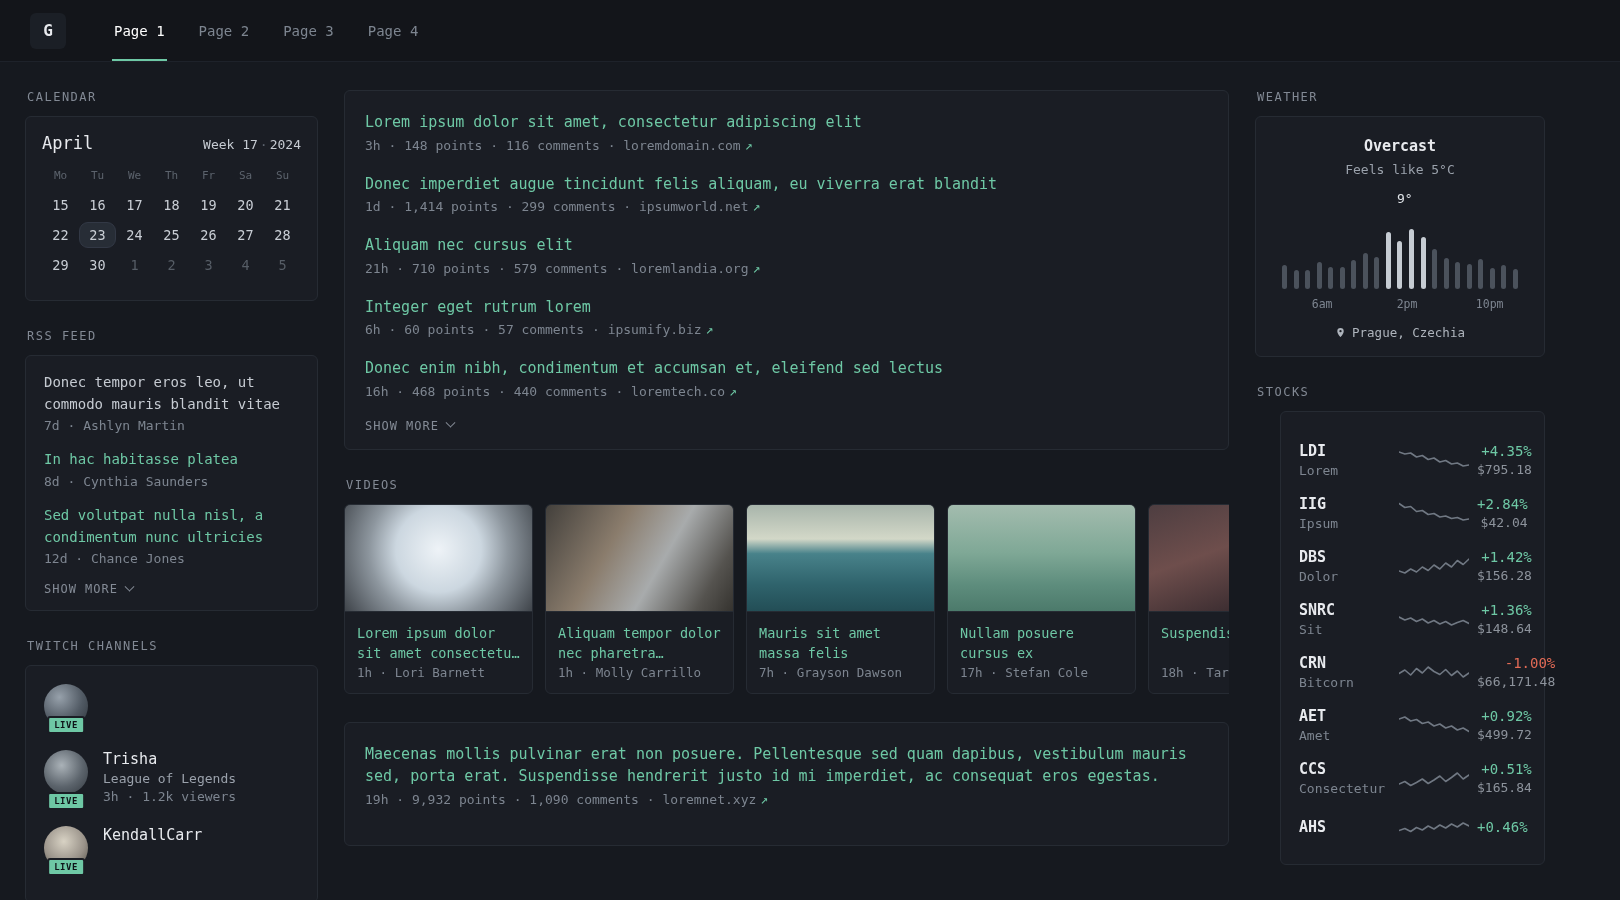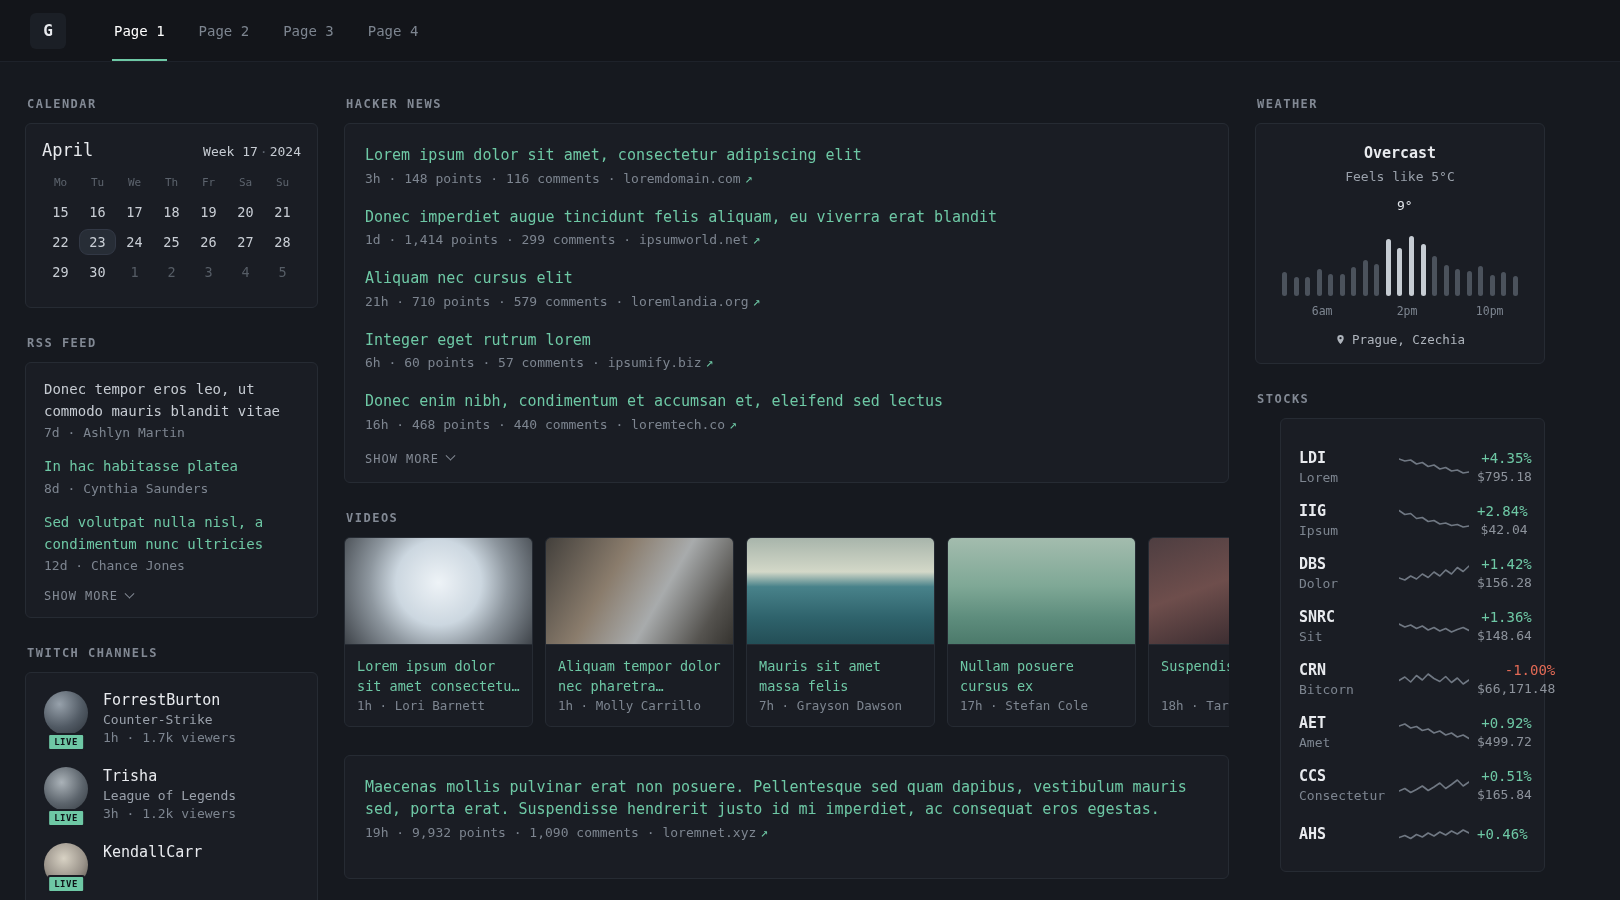--- a/index.html
+++ b/index.html
@@ -48,22 +48,22 @@
   .tab.active{color:#ffffff;border-bottom-color:var(--accent);}
   
   .grid{
     display:grid;
     grid-template-columns:293px minmax(0,1fr) 290px;
     gap:26px;
     padding:28px 75px 0 25px;
   }
   .widget{margin-bottom:28px;}
   .widget-title{
-    font-size:12px;font-weight:bold;letter-spacing:1.5px;
-    color:#828994;margin:7px 0 12px 2px;
+    font-size:12px;font-weight:normal;letter-spacing:1.5px;
+    color:#828994;margin:0 0 12px 2px;
   }
   .card{
     background:var(--card-bg);
     border:1px solid var(--card-border);
     border-radius:6px;
   }
   
   .cal-card{padding:16px 16px 18px;}
   .cal-head{display:flex;justify-content:space-between;align-items:baseline;margin-bottom:16px;}
   .cal-month{font-size:17px;color:var(--text-bright);}
@@ -278,25 +278,20 @@
 
       <div class="widget">
         <h2 class="widget-title">TWITCH CHANNELS</h2>
         <div class="card twitch-card">
 
             <div class="channel">
               <div class="avatar-wrap">
                 <div class="avatar" style="background: radial-gradient(circle at 35% 30%, rgb(151, 161, 171), rgb(81, 90, 100) 55%, rgb(43, 49, 56));"></div>
                 <span class="live-badge">LIVE</span>
               </div>
-              <div>
-                <div class="ch-name">ForrestBurton</div>
-                <div class="ch-game">Counter-Strike</div>
-                <div class="ch-meta">1h · 1.7k viewers</div>
-              </div>
             </div>
 
             <div class="channel">
               <div class="avatar-wrap">
                 <div class="avatar" style="background: radial-gradient(circle at 40% 35%, rgb(170, 178, 184), rgb(92, 100, 108) 55%, rgb(49, 55, 62));"></div>
                 <span class="live-badge">LIVE</span>
               </div>
               <div>
                 <div class="ch-name">Trisha</div>
                 <div class="ch-game">League of Legends</div>
@@ -316,21 +311,20 @@
               </div>
             </div>
           </div>
       </div>
 
     </section>
 
     <section class="col">
 
       <div class="widget">
-        <h2 class="widget-title">HACKER NEWS</h2>
         <div class="card hn-card">
           <div>
 
               <div class="hn-item">
                 <div class="hn-title">Lorem ipsum dolor sit amet, consectetur adipiscing elit</div>
                 <div class="hn-meta"><span>3h · 148 points · 116 comments · loremdomain.com</span><span class="ext-arrow">↗</span></div>
               </div>
 
               <div class="hn-item">
                 <div class="hn-title">Donec imperdiet augue tincidunt felis aliquam, eu viverra erat blandit</div>

